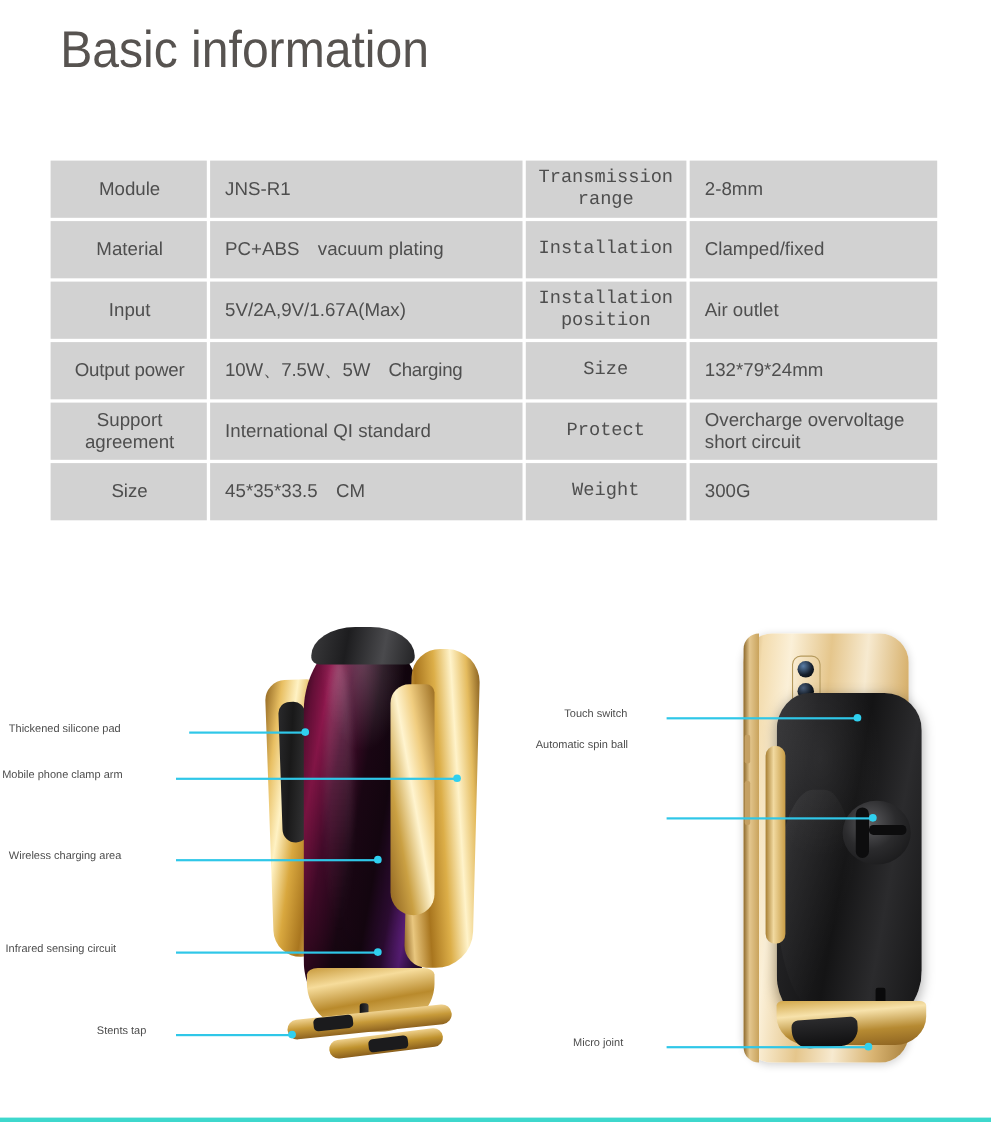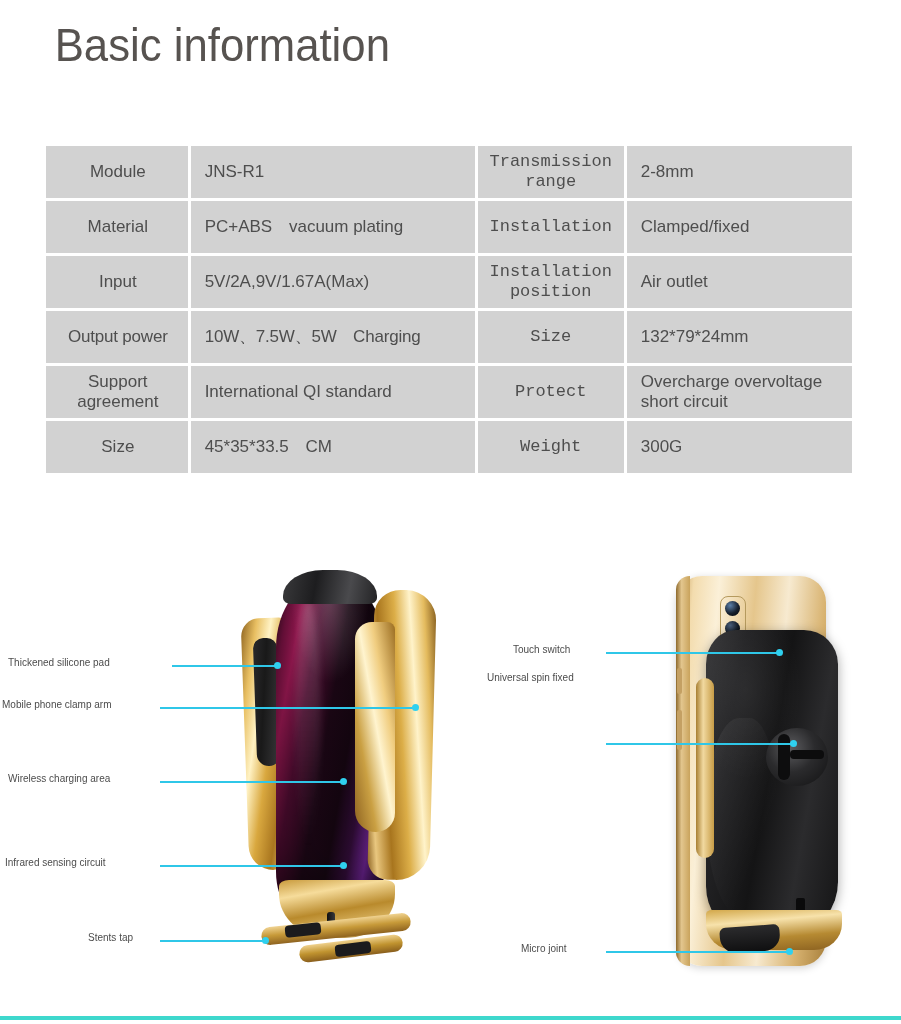--- a/index.html
+++ b/index.html
@@ -516,21 +516,21 @@
   <div class="dot" style="left:340px; top:313.5px;"></div>
 
   <div class="ann" style="left:88px; top:385px;">Stents tap</div>
   <div class="leader" style="left:160px; top:392px; width:104px;"></div>
   <div class="dot" style="left:262px; top:388.5px;"></div>
 
   <div class="ann" style="left:513px; top:97px;">Touch switch</div>
   <div class="leader" style="left:606px; top:104px; width:172px;"></div>
   <div class="dot" style="left:776px; top:100.5px;"></div>
 
-  <div class="ann" style="left:487px; top:125px;">Universal spin fixed</div>
+  <div class="ann" style="left:487px; top:125px;">Automatic spin ball</div>
   <div class="leader" style="left:606px; top:195px; width:186px;"></div>
   <div class="dot" style="left:790px; top:191.5px;"></div>
 
   <div class="ann" style="left:521px; top:396px;">Micro joint</div>
   <div class="leader" style="left:606px; top:403px; width:182px;"></div>
   <div class="dot" style="left:786px; top:399.5px;"></div>
 
 </div>
 
 <div class="bottom-rule"></div>

